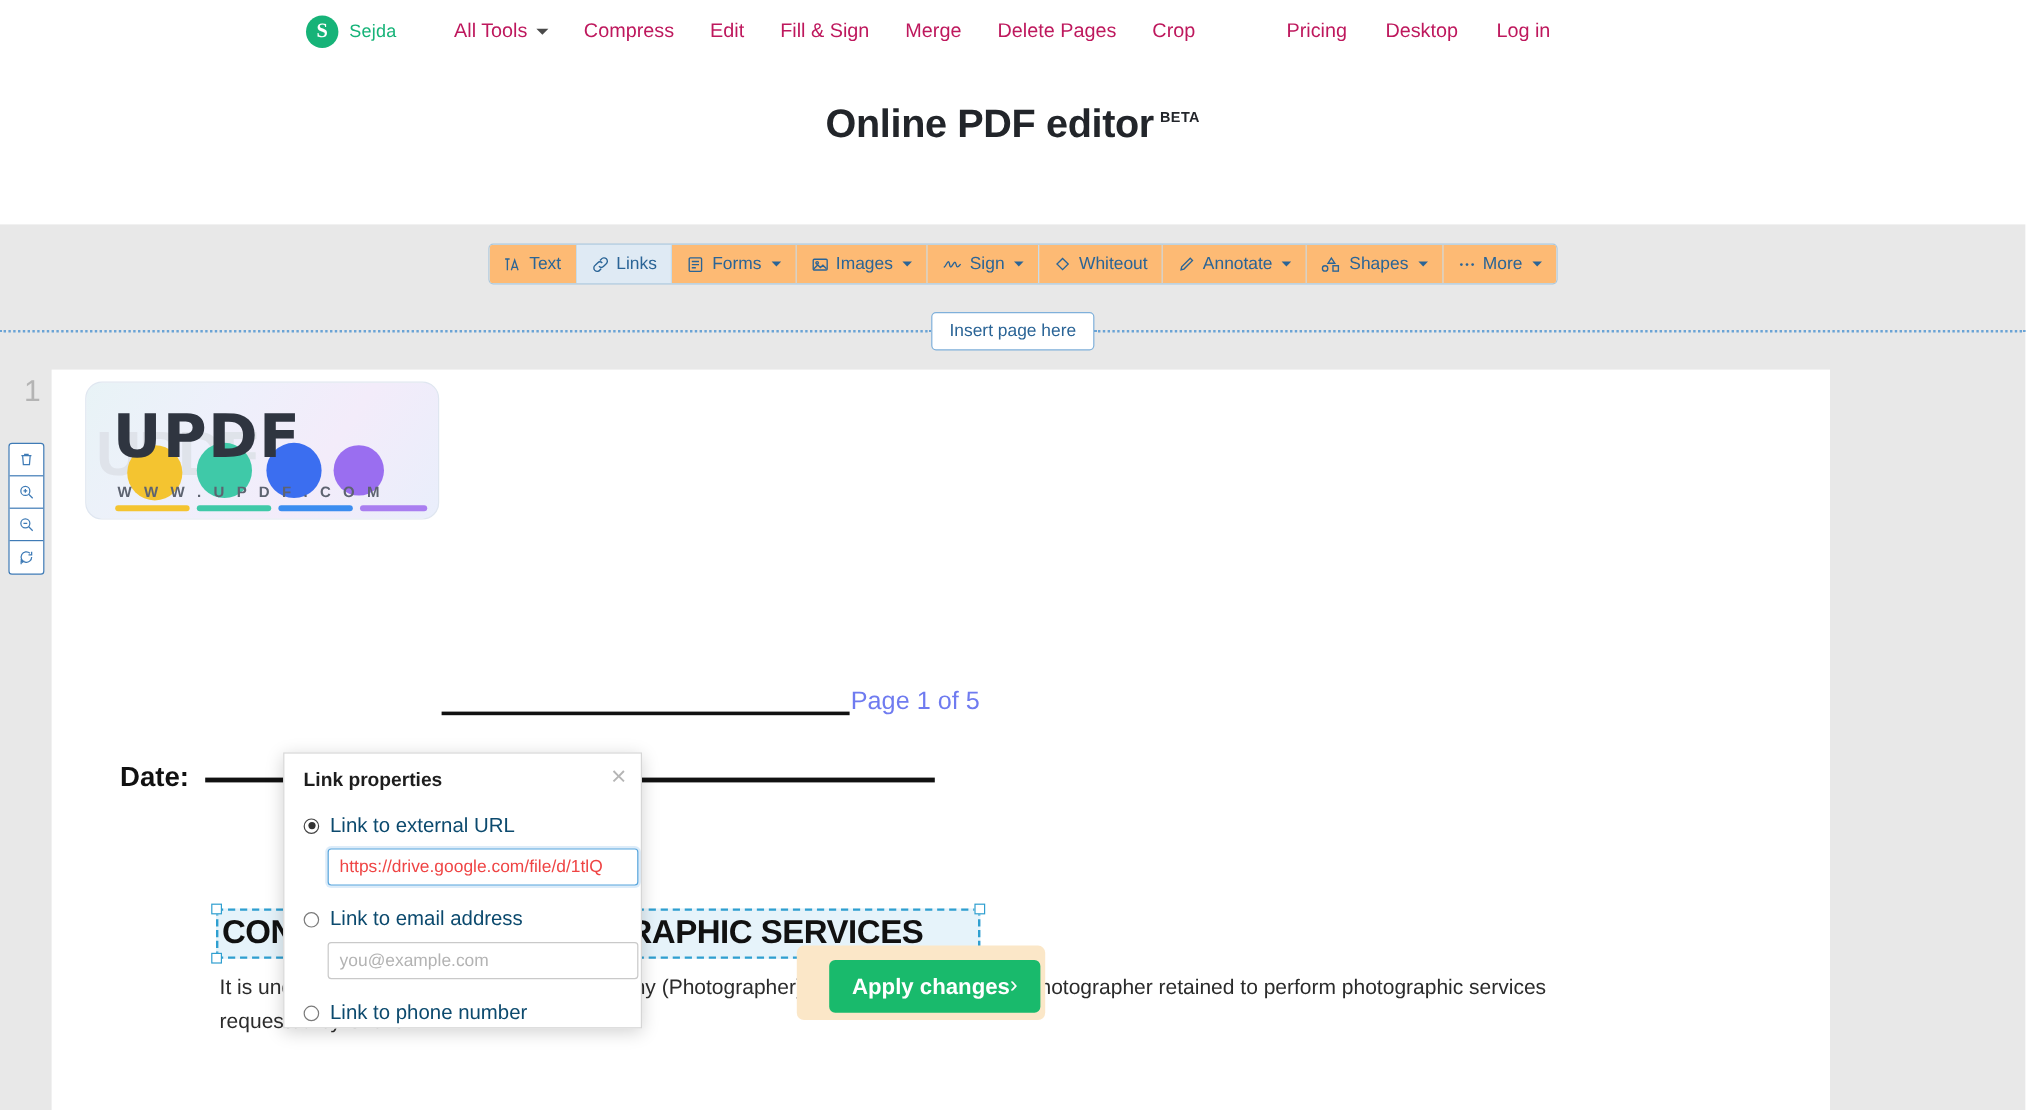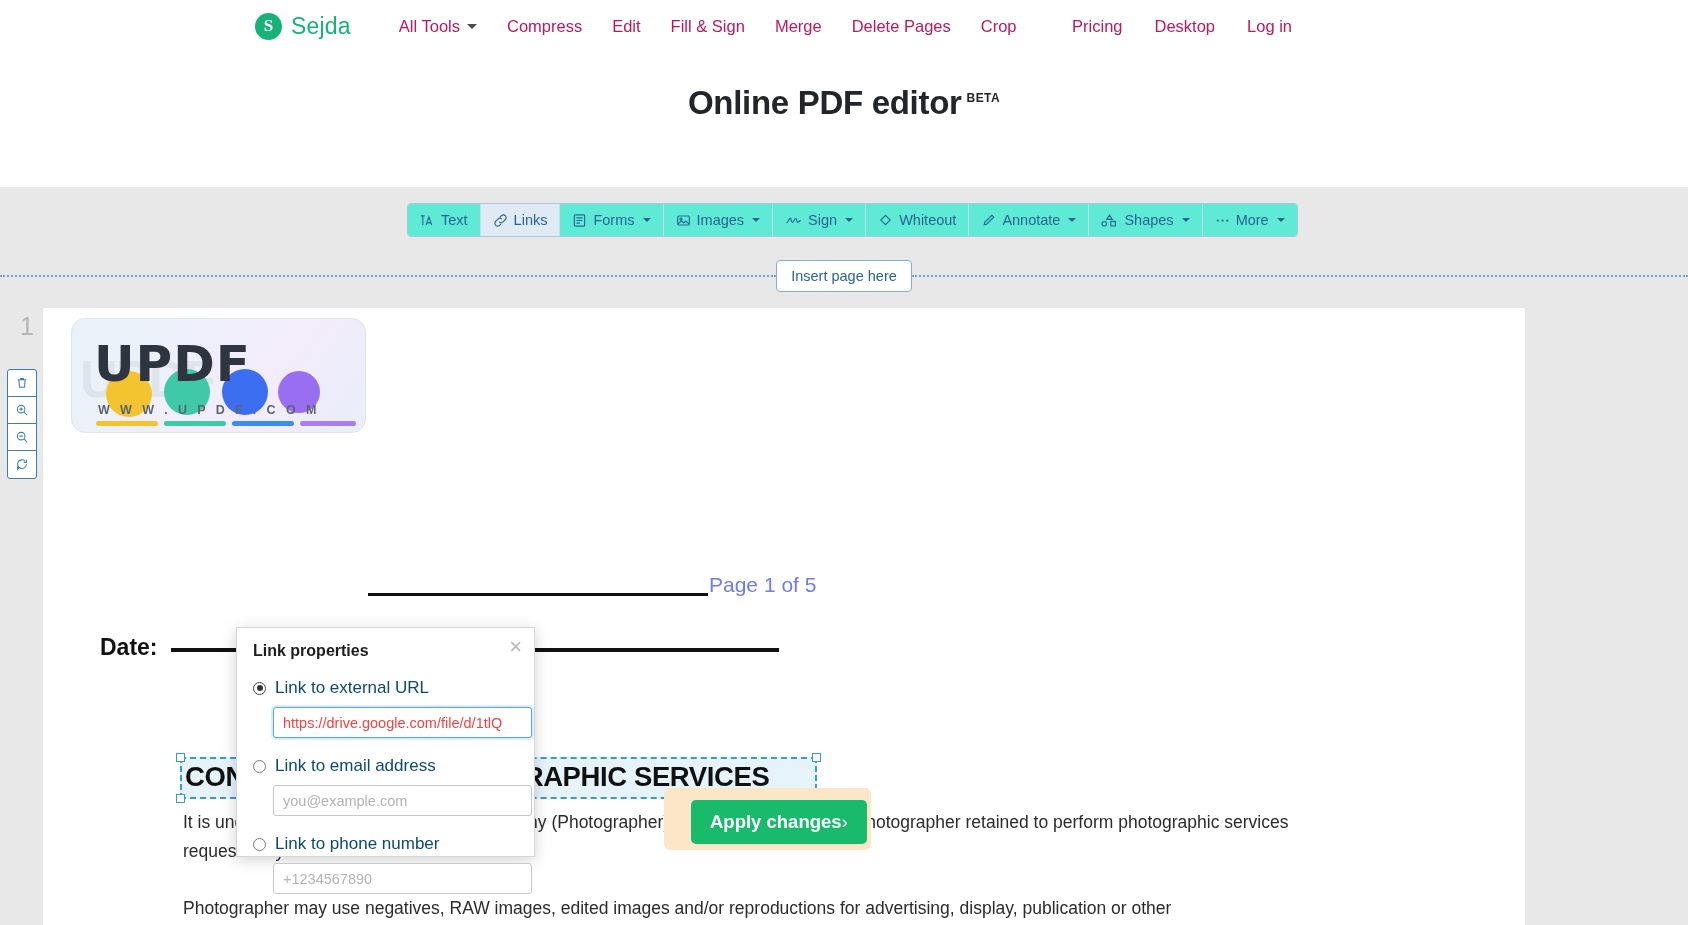--- a/index.html
+++ b/index.html
@@ -16,21 +16,21 @@
     position: absolute; top: 0; left: 0; width: 1688px; height: 52px;
     background: #ffffff; display: flex; align-items: center;
   }
   .brand { display: flex; align-items: center; gap: 9px; margin-left: 255px; }
   .brand-mark {
     width: 27px; height: 27px; border-radius: 50%;
     background: #16b378; color: #fff; font-size: 17px; font-weight: bold;
     display: flex; align-items: center; justify-content: center;
     font-family: "Liberation Serif", serif;
   }
-  .brand-name { color: #16b378; font-size: 23px; letter-spacing: .2px; }
+  .brand-name { color: #16b378; font-size: 15px; letter-spacing: .2px; }
   .nav-left { display: flex; align-items: center; gap: 30px; margin-left: 48px; }
   .nav-link { font-size: 16.5px; color: #be185d; cursor: pointer; white-space: nowrap; }
   .nav-link.has-caret { display: flex; align-items: center; gap: 7px; }
   .caret-down {
     width: 0; height: 0; border-left: 5px solid transparent;
     border-right: 5px solid transparent; border-top: 5px solid #4a4a4a;
     display: inline-block;
   }
   .nav-right { display: flex; align-items: center; gap: 32px; margin-left: auto; margin-right: 396px; }
 
@@ -53,21 +53,21 @@
   
   .toolbar {
     position: absolute; top: 16px; left: 407px;
     display: flex; background: #ffffff; border: 1px solid #a8c6dd;
     border-radius: 4px; overflow: hidden; height: 34px;
   }
   .tool {
     display: flex; align-items: center; gap: 6px;
     padding: 0 12px; font-size: 14.5px; color: #2a6496;
     border-right: 1px solid #c6dcec; cursor: pointer; height: 100%;
-    white-space: nowrap; background: #5eead4;
+    white-space: nowrap; background: #fdba74;
   }
   .tool:last-child { border-right: none; }
   .tool.active { background: #dfeaf4; }
   .tool svg { display:block; }
   .tcaret {
     width: 0; height: 0; border-left: 4px solid transparent;
     border-right: 4px solid transparent; border-top: 4.5px solid #2a6496;
     margin-left: 2px;
   }
 
@@ -394,21 +394,20 @@
       <div class="sel-box">
         <div class="handle" style="left:-6px; top:-6px;"></div>
         <div class="handle" style="right:-6px; top:-6px;"></div>
         <div class="handle" style="left:-6px; bottom:-6px;"></div>
         <div class="handle" style="right:-6px; bottom:-6px;"></div>
       </div>
       <div class="contract-title">CONTRACT FOR PHOTOGRAPHIC SERVICES</div>
 
       <div class="body-text" style="left:140px; top:500px; width:1330px;">It is understood that Valentin Lutu Photography (Photographer) is the exclusive, official photographer retained to perform photographic services</div>
       <div class="body-text" style="left:140px; top:529px;">requested by Client.</div>
-      <div class="body-text" style="left:140px; top:586px; width:1330px;">Photographer may use negatives, RAW images, edited images and/or reproductions for advertising, display, publication or other</div>
       <div class="body-text" style="left:140px; top:615px;">purposes such as website, Facebook, business cards, or posters.</div>
 
     </div>
 
     <div class="apply-wrap"></div>
     <button class="apply-btn">
       <span>Apply changes</span>
       <span class="chev">›</span>
     </button>
 
@@ -425,17 +424,16 @@
       <div class="radio-row">
         <span class="radio"></span>
         <span class="radio-label">Link to email address</span>
       </div>
       <input class="pop-input" type="text" placeholder="you@example.com" style="">
 
       <div class="radio-row">
         <span class="radio"></span>
         <span class="radio-label">Link to phone number</span>
       </div>
-      <input class="pop-input" type="text" placeholder="+1234567890" style="">
     </div>
 
   </div>
 </div>
 
 </body></html>

